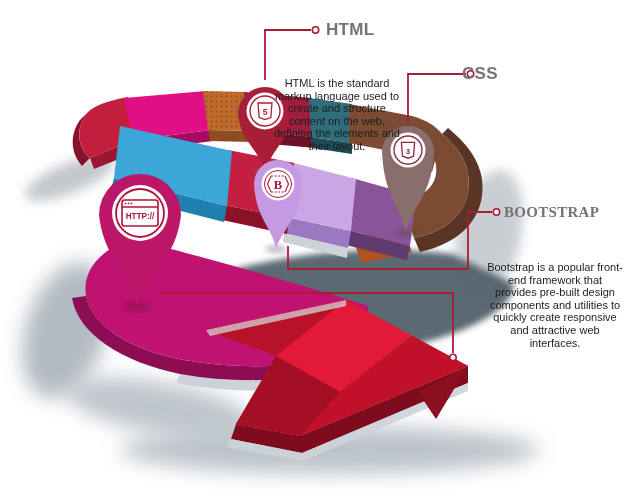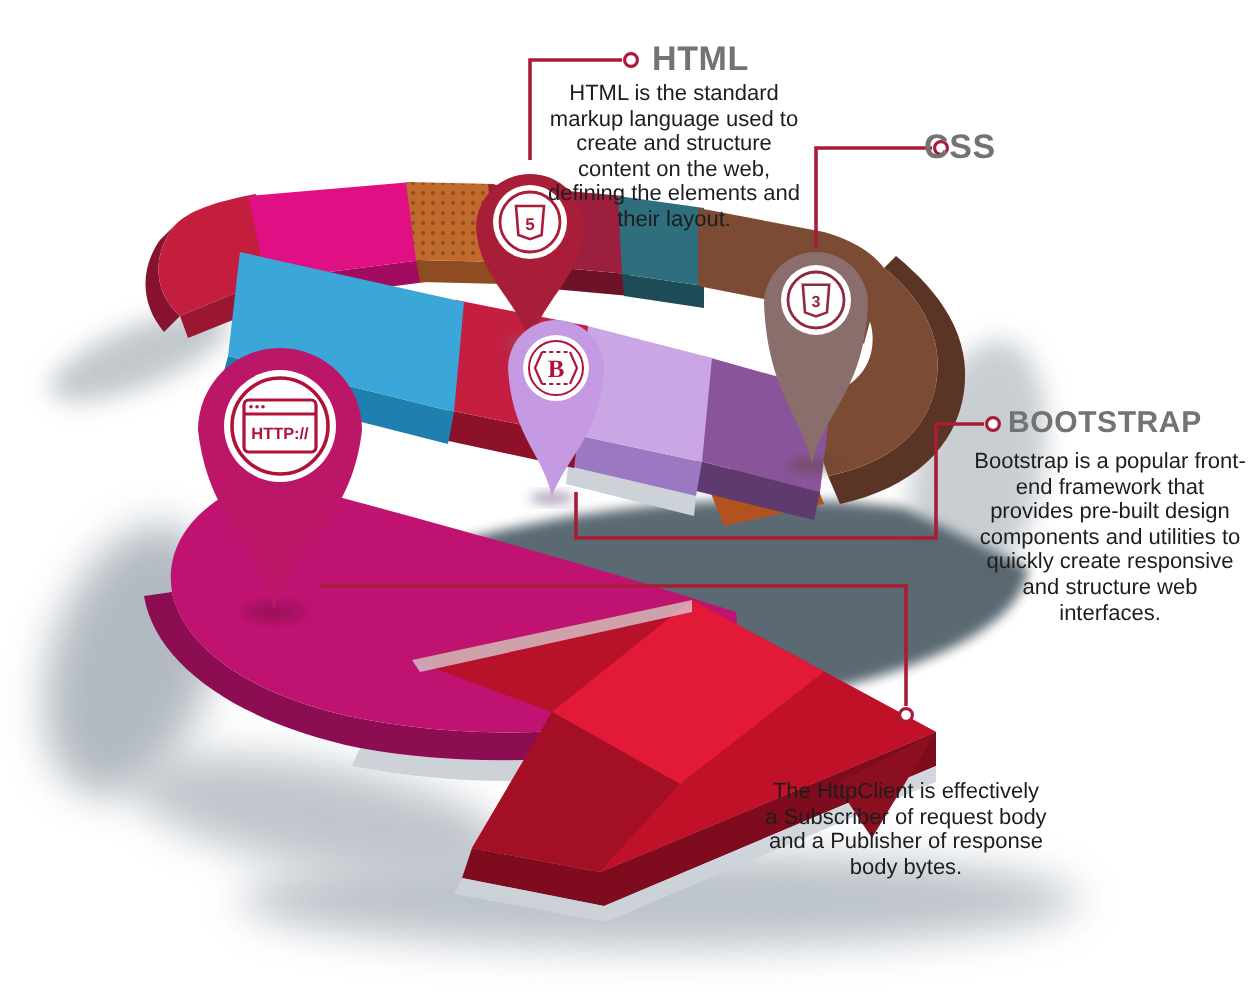--- a/index.html
+++ b/index.html
@@ -1,22 +1,22 @@
 <!DOCTYPE html>
 <html><head>
 <meta charset="utf-8">
 <style>
   html,body{margin:0;padding:0;background:#fff;}
   .stage{position:relative;width:624px;height:500px;background:#ffffff;overflow:hidden;
          font-family:"Liberation Sans",sans-serif;}
   .stage svg{position:absolute;left:0;top:0;}
   .ttl{position:absolute;font-weight:800;font-size:17px;line-height:18px;color:#737373;
        letter-spacing:.3px;white-space:nowrap;}
-  .ttl.sm{font-size:15px;line-height:16px;}
-  .desc{position:absolute;font-size:11px;line-height:12.6px;color:#1d1d1d;text-align:center;}
+  .ttl.sm{font-size:15px;line-height:16px;font-family:Liberation Serif, serif;}
+  .desc{position:absolute;font-size:11px;line-height:12.6px;color:#1d1d1d;text-align:center;margin-top:36px;}
   .ttl-html{left:326px;top:21px;}
   .desc-html{left:270px;top:41px;width:134px;}
   .ttl-css{left:462px;top:65px;}
   .desc-css{left:427px;top:87px;width:142px;}
   .ttl-bootstrap{left:504px;top:204px;}
   .desc-bootstrap{left:486px;top:225px;width:138px;}
   .ttl-httpclient{left:373px;top:369px;width:160px;text-align:center;}
   .desc-httpclient{left:382px;top:390px;width:142px;}
 </style>
 </head>
@@ -164,17 +164,16 @@
     <circle cx="453" cy="357.5" r="3.2"></circle>
   </g>
 </svg>
 
   <div class="ttl ttl-html">HTML</div>
   <div class="desc desc-html">HTML is the standard markup language used to create and structure content on the web, defining the elements and their layout.</div>
 
   <div class="ttl ttl-css">CSS</div>
 
   <div class="ttl sm ttl-bootstrap">BOOTSTRAP</div>
-  <div class="desc desc-bootstrap">Bootstrap is a popular front-end framework that provides pre-built design components and utilities to quickly create responsive and structure web interfaces.</div>
+  <div class="desc desc-bootstrap">Bootstrap is a popular front-end framework that provides pre-built design components and utilities to quickly create responsive and attractive web interfaces.</div>
 
-  <div class="desc desc-httpclient">The HttpClient is effectively a Subscriber of request body and a Publisher of response body bytes.</div>
 
 </div>
 
 </body></html>

